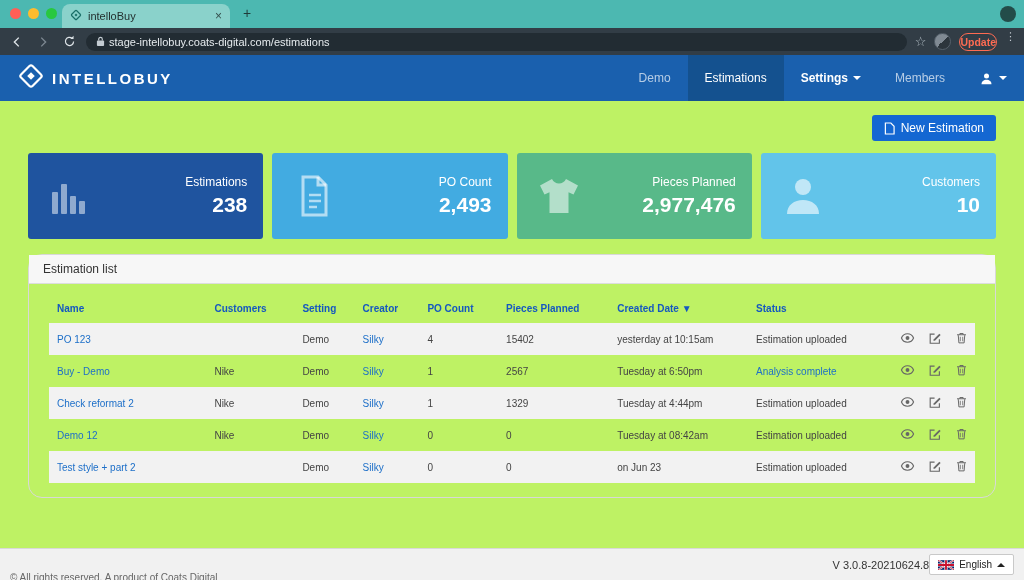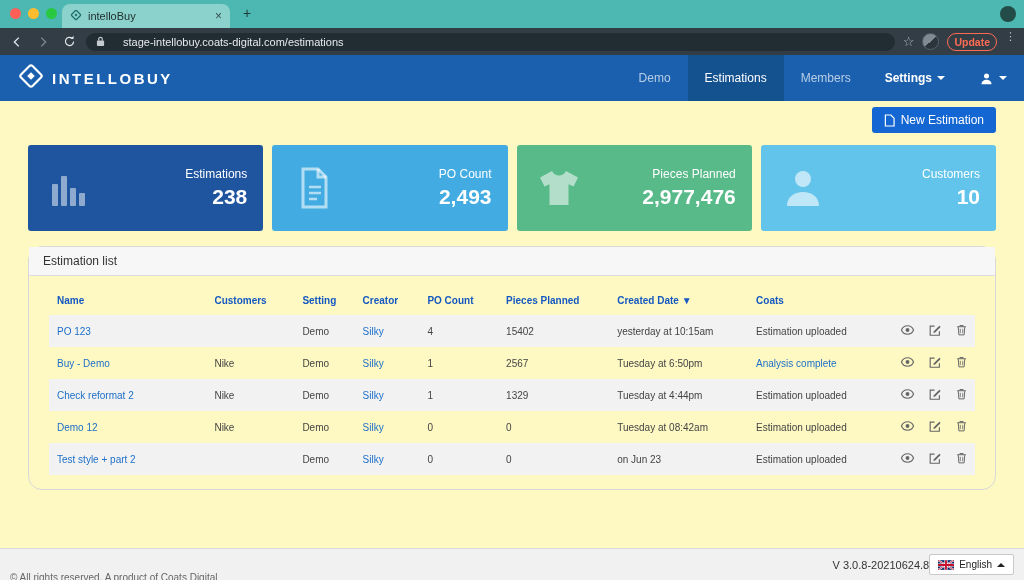--- a/index.html
+++ b/index.html
@@ -12,40 +12,40 @@
   .traffic span { width:11px; height:11px; border-radius:50%; display:block; }
   .t-red{background:#ff5f57;} .t-yellow{background:#febc2e;} .t-green{background:#28c840;}
   .tab { margin-left:62px; width:168px; height:24px; background:#8ad2cb; border-radius:8px 8px 0 0; display:flex; align-items:center; padding:0 8px; gap:6px; }
   .tab-title { font-size:11px; color:#23302f; flex:1; white-space:nowrap; overflow:hidden; }
   .tab-close { font-size:12px; color:#35504d; cursor:default; }
   .newtab-btn { margin:0 0 5px 8px; width:18px; height:18px; border-radius:50%; color:#1f3b39; font-size:14px; line-height:17px; text-align:center; }
   .tabstrip-right { position:absolute; right:8px; top:6px; width:16px; height:16px; border-radius:50%; background:#234c49; }
 
   .addressbar { height:27px; background:#323d46; display:flex; align-items:center; padding:0 8px; gap:8px; flex:0 0 auto; }
   .nav-arrow { width:18px; height:18px; display:flex; align-items:center; justify-content:center; }
-  .urlbox { flex:1; height:18px; background:#222c33; border-radius:10px; display:flex; align-items:center; padding:0 10px; gap:18px; }
+  .urlbox { flex:1; height:18px; background:#222c33; border-radius:10px; display:flex; align-items:center; padding:0 10px; gap:4px; }
   .url-text { font-size:11px; color:#e6ebee; white-space:nowrap; }
   .star { color:#aeb9c0; font-size:13px; }
   .avatar-circle { width:17px; height:17px; border-radius:50%; background:linear-gradient(135deg,#808a93 50%,#2c353c 50%); border:1px solid #55606a; }
-  .update-pill { border:1.5px solid #ff6b52; color:#ff6b52; border-radius:11px; font-size:10.5px; padding:2px 6px; display:flex; align-items:center; gap:4px; font-weight:bold; }
+  .update-pill { border:1.5px solid #ff6b52; color:#ff6b52; border-radius:11px; font-size:10.5px; padding:2px 0; display:flex; align-items:center; gap:4px; font-weight:bold; }
   .vdots { color:#c2cad0; font-size:11px; letter-spacing:0; line-height:1; }
 
   
   .navbar { height:46px; background:#1a60ae; display:flex; align-items:center; padding:0 0 0 18px; flex:0 0 auto; }
   .brand { display:flex; align-items:center; gap:8px; }
   .brand-text { color:#fff; font-weight:bold; font-size:15px; letter-spacing:2.5px; }
   .nav-items { margin-left:auto; display:flex; align-items:stretch; height:46px; }
   .nav-item { display:flex; align-items:center; padding:0 17px; font-size:12px; color:rgba(255,255,255,.68); cursor:pointer; gap:5px; }
   .nav-item.active { background:#14518f; color:#fff; }
   .nav-item.bright { color:#fff; font-weight:bold; }
   .caret-down { width:0;height:0;border-left:4px solid transparent;border-right:4px solid transparent;border-top:4px solid currentColor; display:inline-block; }
   .caret-up { width:0;height:0;border-left:4px solid transparent;border-right:4px solid transparent;border-bottom:4px solid currentColor; display:inline-block; }
 
   
-  .content { flex:1 1 auto; background:#fef9c3; padding-top:2px; }
+  .content { flex:1 1 auto; background:#bef264; padding-top:10px; }
   .btn-row { display:flex; justify-content:flex-end; padding:4px 28px 0; }
   .btn-primary { background:#1467d2; color:#fff; font-size:12px; border:none; border-radius:3px; padding:6px 12px; display:flex; align-items:center; gap:6px; cursor:pointer; }
 
   .cards { display:flex; gap:9px; padding:12px 28px 0; }
   .card { flex:1; height:86px; border-radius:3px; display:flex; align-items:center; padding:0 16px 0 18px; color:#fff; }
   .card-icon { width:48px; height:48px; flex:0 0 auto; }
   .card-text { margin-left:auto; text-align:right; }
   .card-label { font-size:12px; margin-bottom:4px; }
   .card-value { font-size:21px; font-weight:bold; }
 
@@ -138,26 +138,26 @@
     </span>
     <span class="brand-text">INTELLOBUY</span>
   </div>
   <div class="nav-items">
     <div class="nav-item">
       <span>Demo</span>
     </div>
     <div class="nav-item active">
       <span>Estimations</span>
     </div>
-    <div class="nav-item">
-      <span>Members</span>
-    </div>
     <div class="nav-item bright">
       <span>Settings</span>
       <span class="caret-down"></span>
+    </div>
+    <div class="nav-item">
+      <span>Members</span>
     </div>
     <div class="nav-item bright">
       <svg width="15" height="15" viewBox="0 0 24 24">
           <circle cx="12" cy="8" r="4" fill="#fff"></circle>
           <path d="M4 21c0-4.5 3.6-7 8-7s8 2.5 8 7z" fill="#fff"></path>
         </svg>
       <span class="caret-down"></span>
     </div>
   </div>
 </div>
@@ -238,21 +238,21 @@
         </colgroup>
         <thead>
           <tr>
             <th>Name</th>
             <th>Customers</th>
             <th>Setting</th>
             <th>Creator</th>
             <th>PO Count</th>
             <th>Pieces Planned</th>
             <th>Created Date ▼</th>
-            <th>Coats</th>
+            <th>Status</th>
             <th></th>
           </tr>
         </thead>
         <tbody>
             <tr class="stripe">
     <td><a class="tlink">PO 123</a></td>
     <td></td>
     <td>Demo</td>
     <td><a class="tlink">Silky</a></td>
     <td>4</td>

